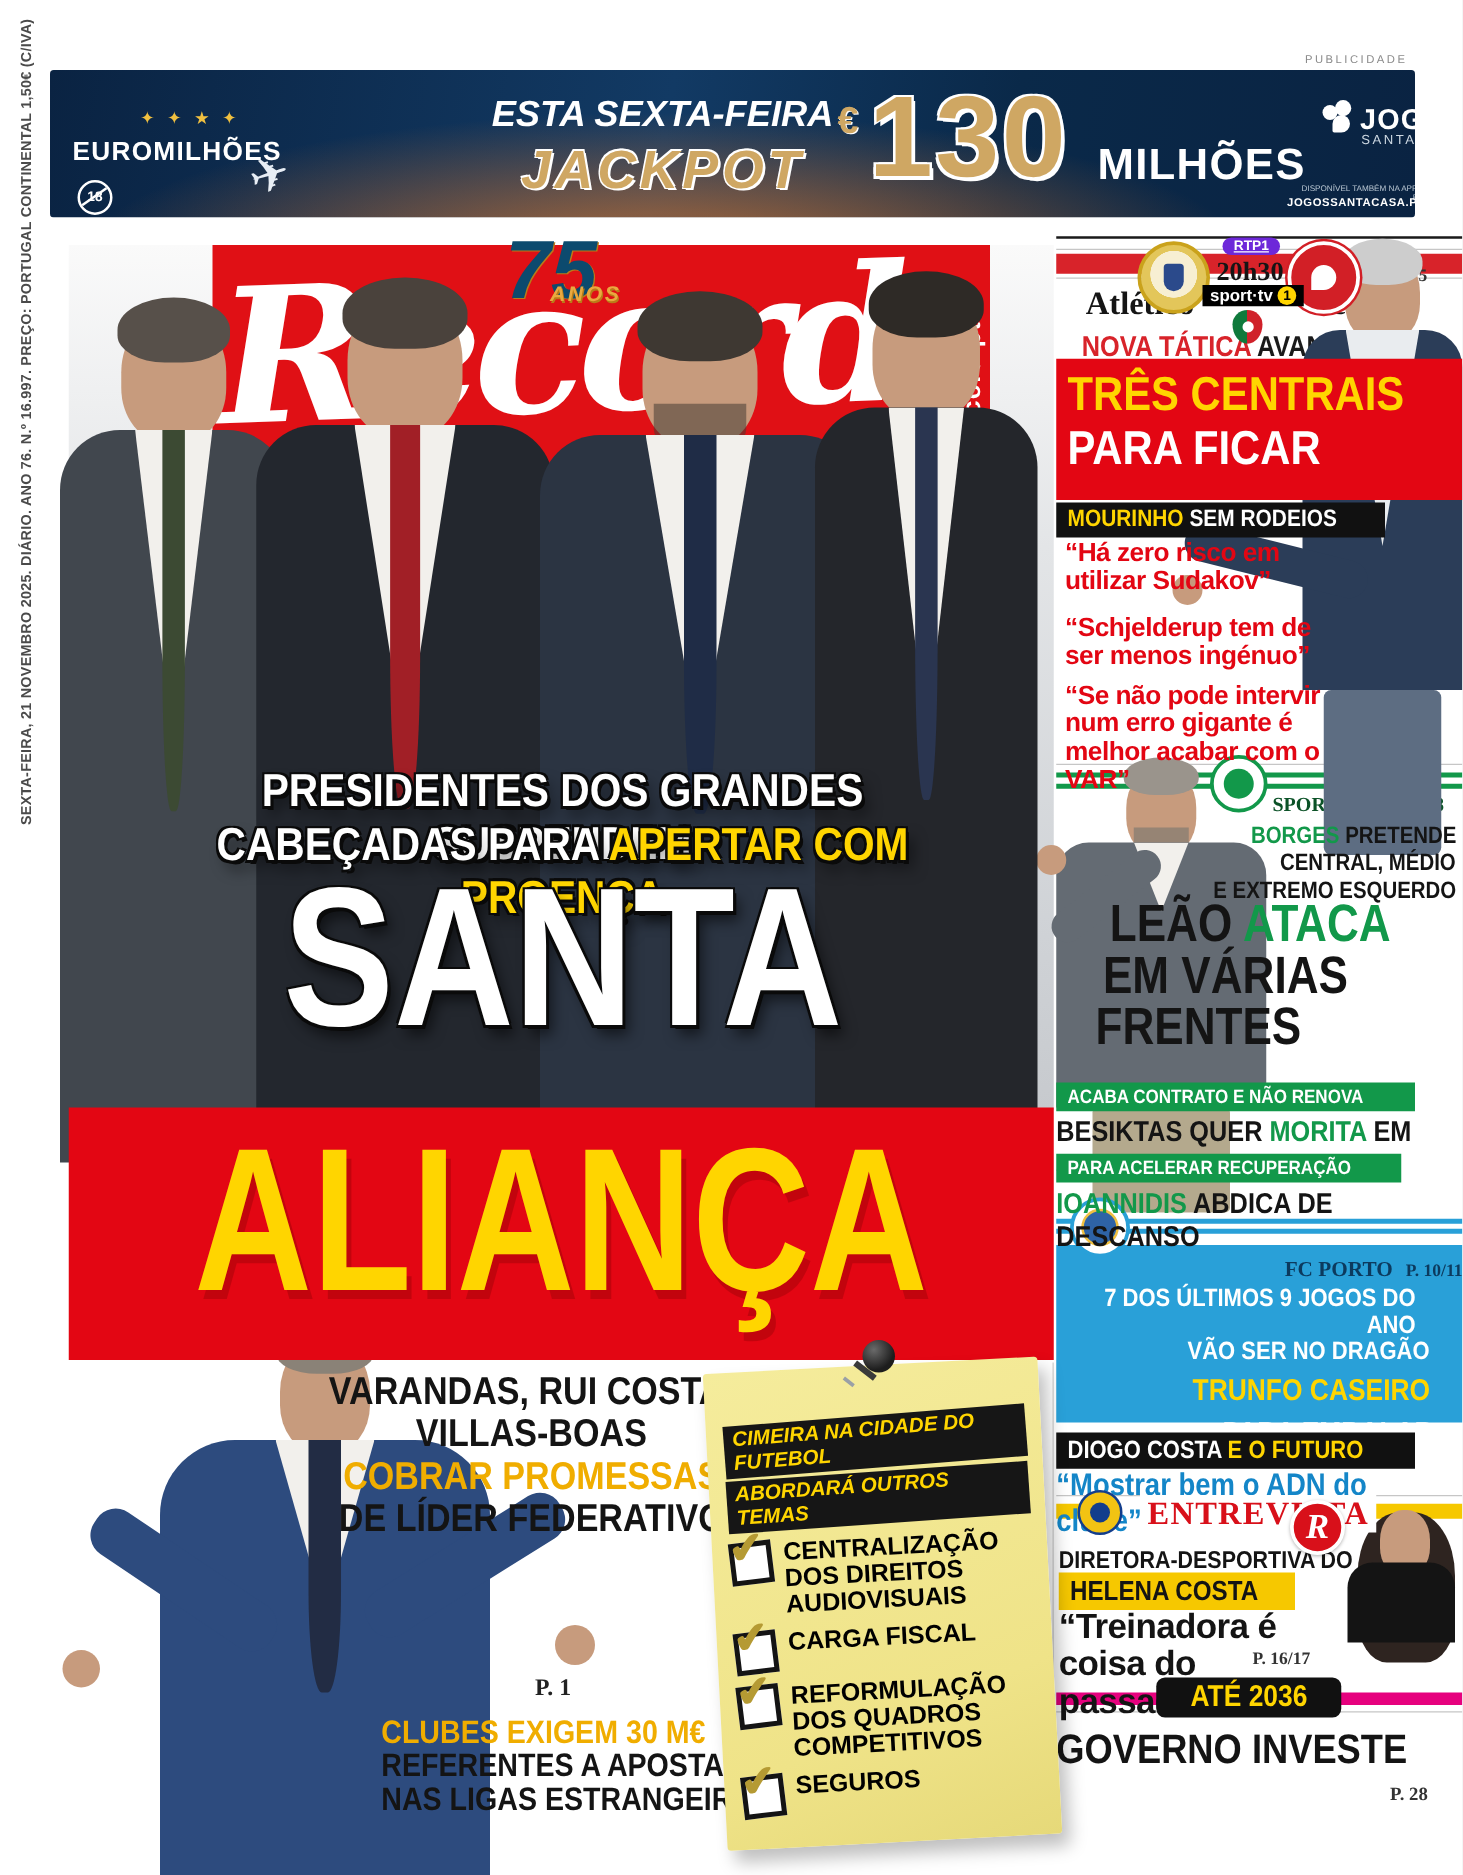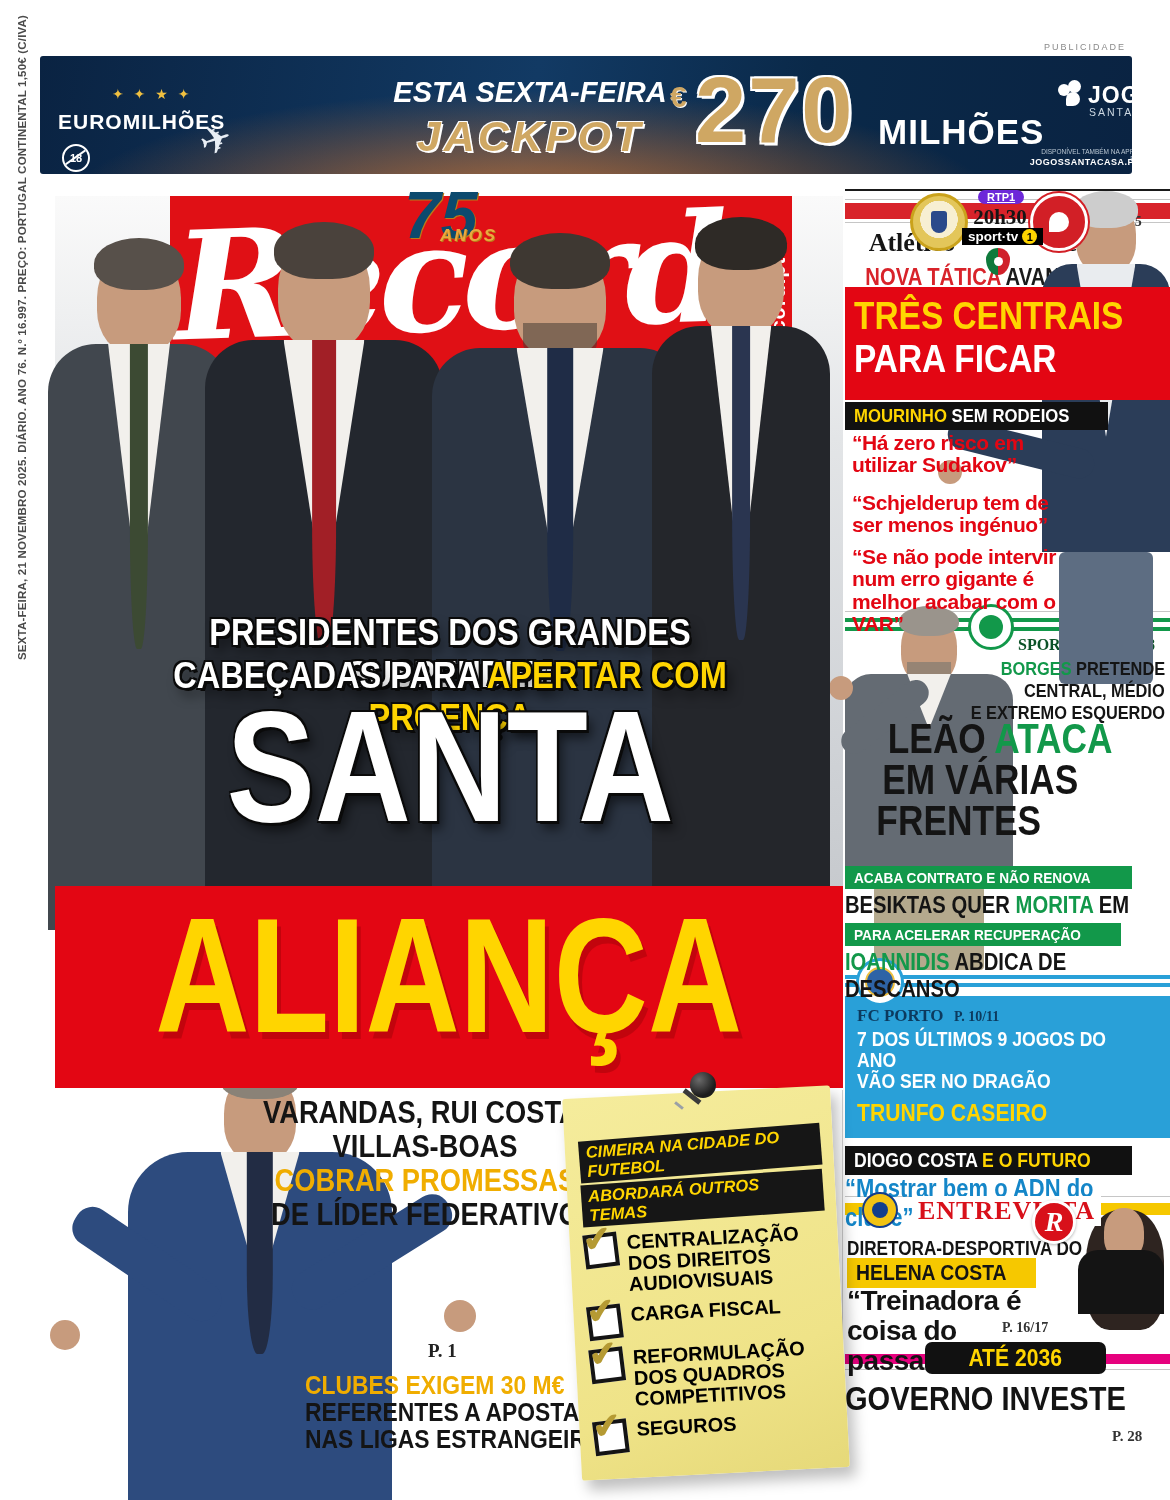--- a/index.html
+++ b/index.html
@@ -46,21 +46,21 @@
                 display:flex;align-items:center;justify-content:center;overflow:hidden;">
       <span style="color:#fff;font-size:11px;font-weight:bold;">18</span>
       <span class="abs" style="left:-3px;top:10px;width:30px;height:2px;background:#fff;transform:rotate(-35deg);"></span>
     </div>
     <div class="abs" style="left:160px;top:62px;color:#e8eef5;font-size:38px;transform:rotate(-18deg);">✈</div>
     <div class="abs b" style="left:320px;top:20px;width:340px;text-align:center;color:#fff;font-size:29px;font-style:italic;letter-spacing:0;">ESTA SEXTA-FEIRA</div>
     <div class="abs b" style="left:320px;top:56px;width:340px;text-align:center;color:#cfa763;font-size:43px;letter-spacing:3px;font-style:italic;
                 text-shadow:-1px -1px 0 #fff,1px -1px 0 #fff,-1px 1px 0 #fff,2px 2px 0 #fff;">JACKPOT</div>
     <div class="abs b" style="left:630px;top:24px;color:#cfa763;font-size:30px;text-shadow:1px 1px 0 #fff;">€</div>
     <div class="abs b" style="left:655px;top:2px;color:#cfa763;font-size:92px;letter-spacing:2px;
-                text-shadow:-2px -2px 0 #fff,2px -2px 0 #fff,-2px 2px 0 #fff,3px 3px 0 #fff;">270</div>
+                text-shadow:-2px -2px 0 #fff,2px -2px 0 #fff,-2px 2px 0 #fff,3px 3px 0 #fff;">130</div>
     <div class="abs b" style="left:838px;top:56px;color:#fff;font-size:35px;letter-spacing:1px;">MILHÕES</div>
     <div class="abs" style="left:1018px;top:26px;width:26px;height:26px;">
       <span class="abs" style="left:0;top:2px;width:12px;height:12px;background:#fff;border-radius:50%;"></span>
       <span class="abs" style="left:10px;top:-2px;width:13px;height:13px;background:#fff;border-radius:50%;"></span>
       <span class="abs" style="left:8px;top:10px;width:14px;height:14px;background:#fff;border-radius:50% 50% 50% 10%;"></span>
     </div>
     <div class="abs b" style="left:1048px;top:26px;color:#fff;font-size:23px;letter-spacing:1px;">JOGOS</div>
     <div class="abs" style="left:1049px;top:50px;color:#cdd8e2;font-size:10.5px;letter-spacing:2px;">SANTACASA</div>
     <div class="abs" style="left:990px;top:92px;width:110px;text-align:right;color:#b9c6d2;font-size:6.5px;">DISPONÍVEL TAMBÉM NA APP E EM</div>
     <div class="abs b" style="left:980px;top:101px;width:120px;text-align:right;color:#fff;font-size:9px;letter-spacing:.5px;">JOGOSSANTACASA.PT</div>
@@ -314,21 +314,21 @@
   </div>
   <div class="abs b" style="left:845px;top:949px;font-size:23px;color:#141414;z-index:3;">
     <span class="condl"><span style="color:#12984a;">IOANNIDIS</span><span> ABDICA DE DESCANSO</span></span>
   </div>
 
   <div class="abs" style="left:845px;top:975px;width:325px;height:4px;background:#29a0d8;"></div>
   <div class="abs" style="left:845px;top:983px;width:325px;height:4px;background:#29a0d8;"></div>
   <div class="crest" style="left:856px;top:958px;width:48px;height:48px;background:#fff;border:3px solid #29a0d8;z-index:2;">
     <span style="width:26px;height:26px;background:#2e63a6;border-radius:50%;border:2px solid #f0c040;"></span>
   </div>
-  <div class="abs" style="left:845px;top:996px;width:325px;height:142px;background:#29a0d8;z-index:1;">
+  <div class="abs" style="left:845px;top:996px;width:325px;height:142px;background:#29a0d8;z-index:1;text-align:right;">
     <div style="padding:10px 0 0 12px;">
       <span class="serif b" style="font-size:17px;color:#0c3a5e;">FC PORTO</span>
       <span class="serif b" style="font-size:14px;color:#0c3a5e;margin-left:6px;">P. 10/11</span>
       <div class="b" style="font-size:20px;line-height:21px;color:#fff;margin-top:3px;">
         <div><span class="condl">7 DOS ÚLTIMOS 9 JOGOS DO ANO</span></div>
         <div><span class="condl">VÃO SER NO DRAGÃO</span></div>
       </div>
       <div class="b" style="font-size:24px;line-height:34px;margin-top:4px;">
         <div><span class="condl" style="color:#ffd500;">TRUNFO CASEIRO</span></div>
         <div><span class="condl" style="color:#fff;">PARA EMBALAR</span></div>
@@ -363,21 +363,21 @@
   <div class="abs b" style="left:847px;top:1237px;font-size:19.5px;color:#141414;z-index:2;">
     <span class="condl">DIRETORA-DESPORTIVA DO ESTORIL</span>
   </div>
   <div class="abs b" style="left:847px;top:1258px;background:#f6c800;padding:2px 9px;font-size:22px;color:#141414;z-index:2;">
     <span class="condl">HELENA COSTA</span>
   </div>
   <div class="abs b" style="left:847px;top:1286px;width:212px;font-size:28px;line-height:30px;color:#141414;letter-spacing:-.5px;z-index:2;">“Treinadora é coisa do passado”</div>
   <div class="abs serif b" style="left:1002px;top:1320px;font-size:14px;color:#333;z-index:2;">P. 16/17</div>
 
   <div class="abs" style="left:845px;top:1354px;width:325px;height:10px;background:#e6017e;"></div>
-  <div class="abs" style="left:925px;top:1342px;width:181px;height:32px;background:#111;border-radius:7px;
+  <div class="abs" style="left:925px;top:1342px;width:148px;height:32px;background:#111;border-radius:7px;
               display:flex;align-items:center;justify-content:center;z-index:2;">
     <span class="b" style="color:#ffd500;font-size:24px;"><span class="cond">ATÉ 2036</span></span>
   </div>
   <div class="gray-rule" style="left:845px;top:1369px;width:325px;"></div>
   <div class="abs b" style="left:845px;top:1380px;font-size:33px;color:#141414;">
     <span class="condl">GOVERNO INVESTE</span>
   </div>
   <div class="abs serif b" style="left:1112px;top:1428px;font-size:15px;color:#333;">P. 28</div>
 
 </div>

